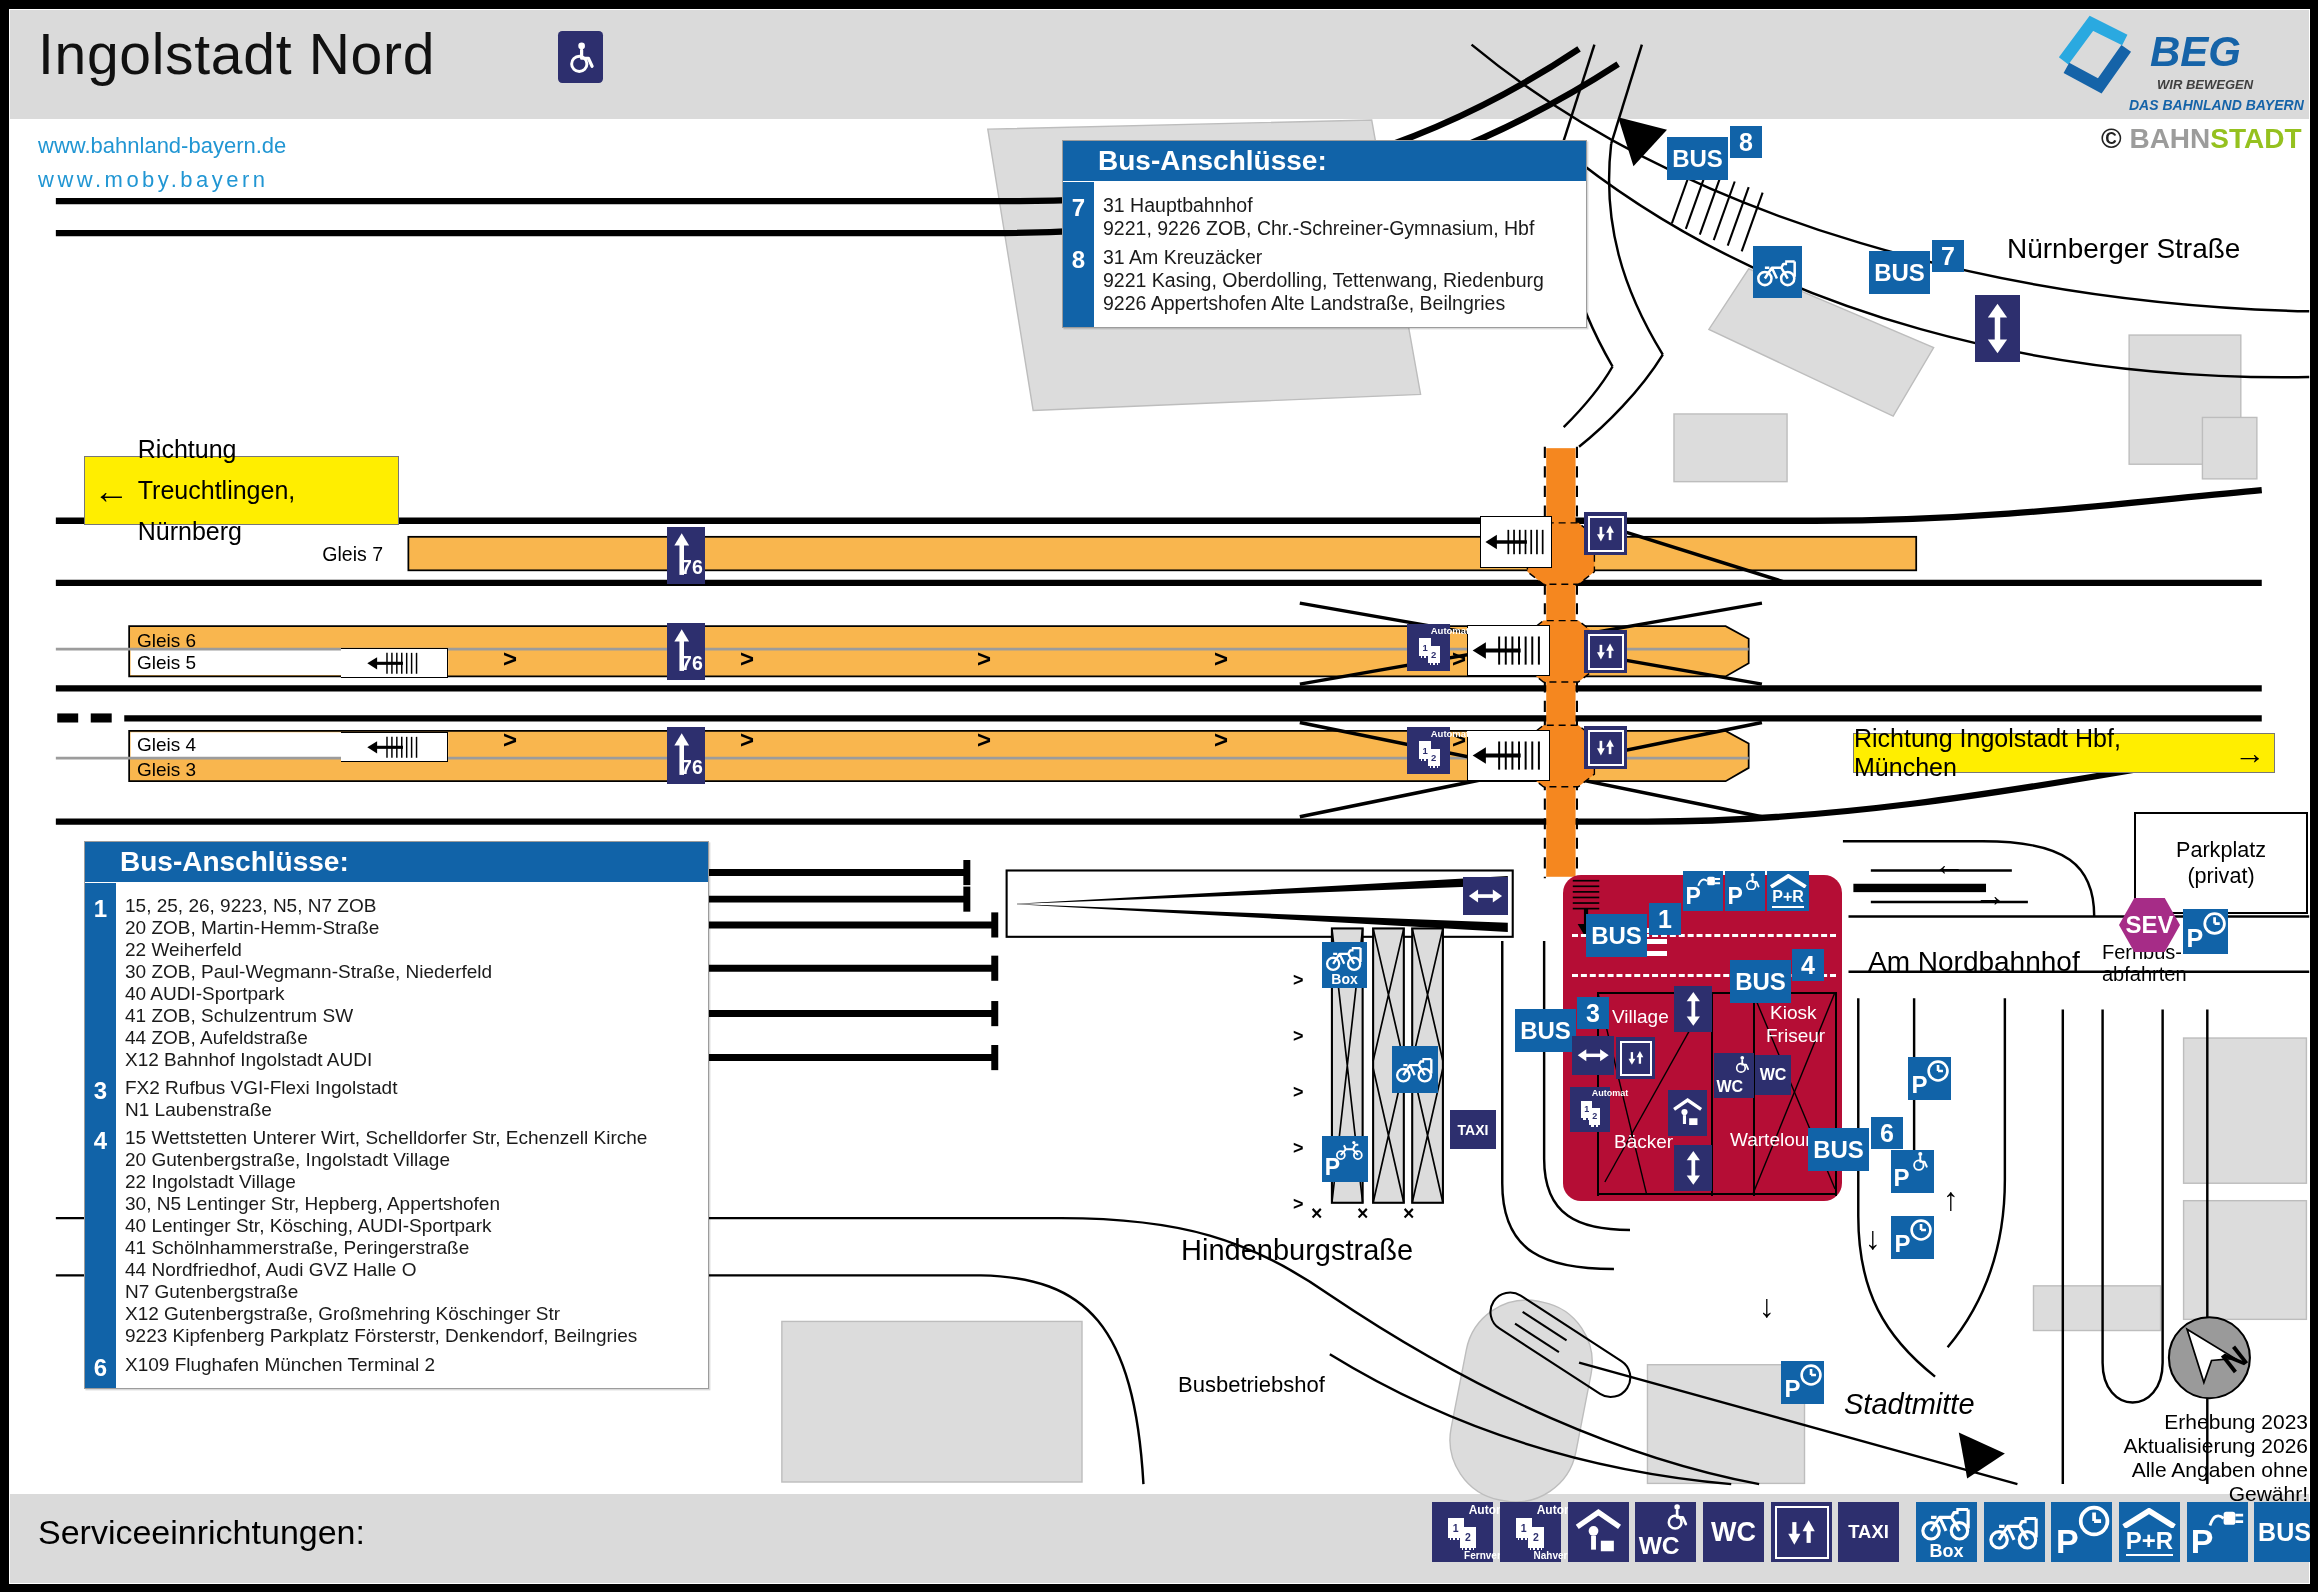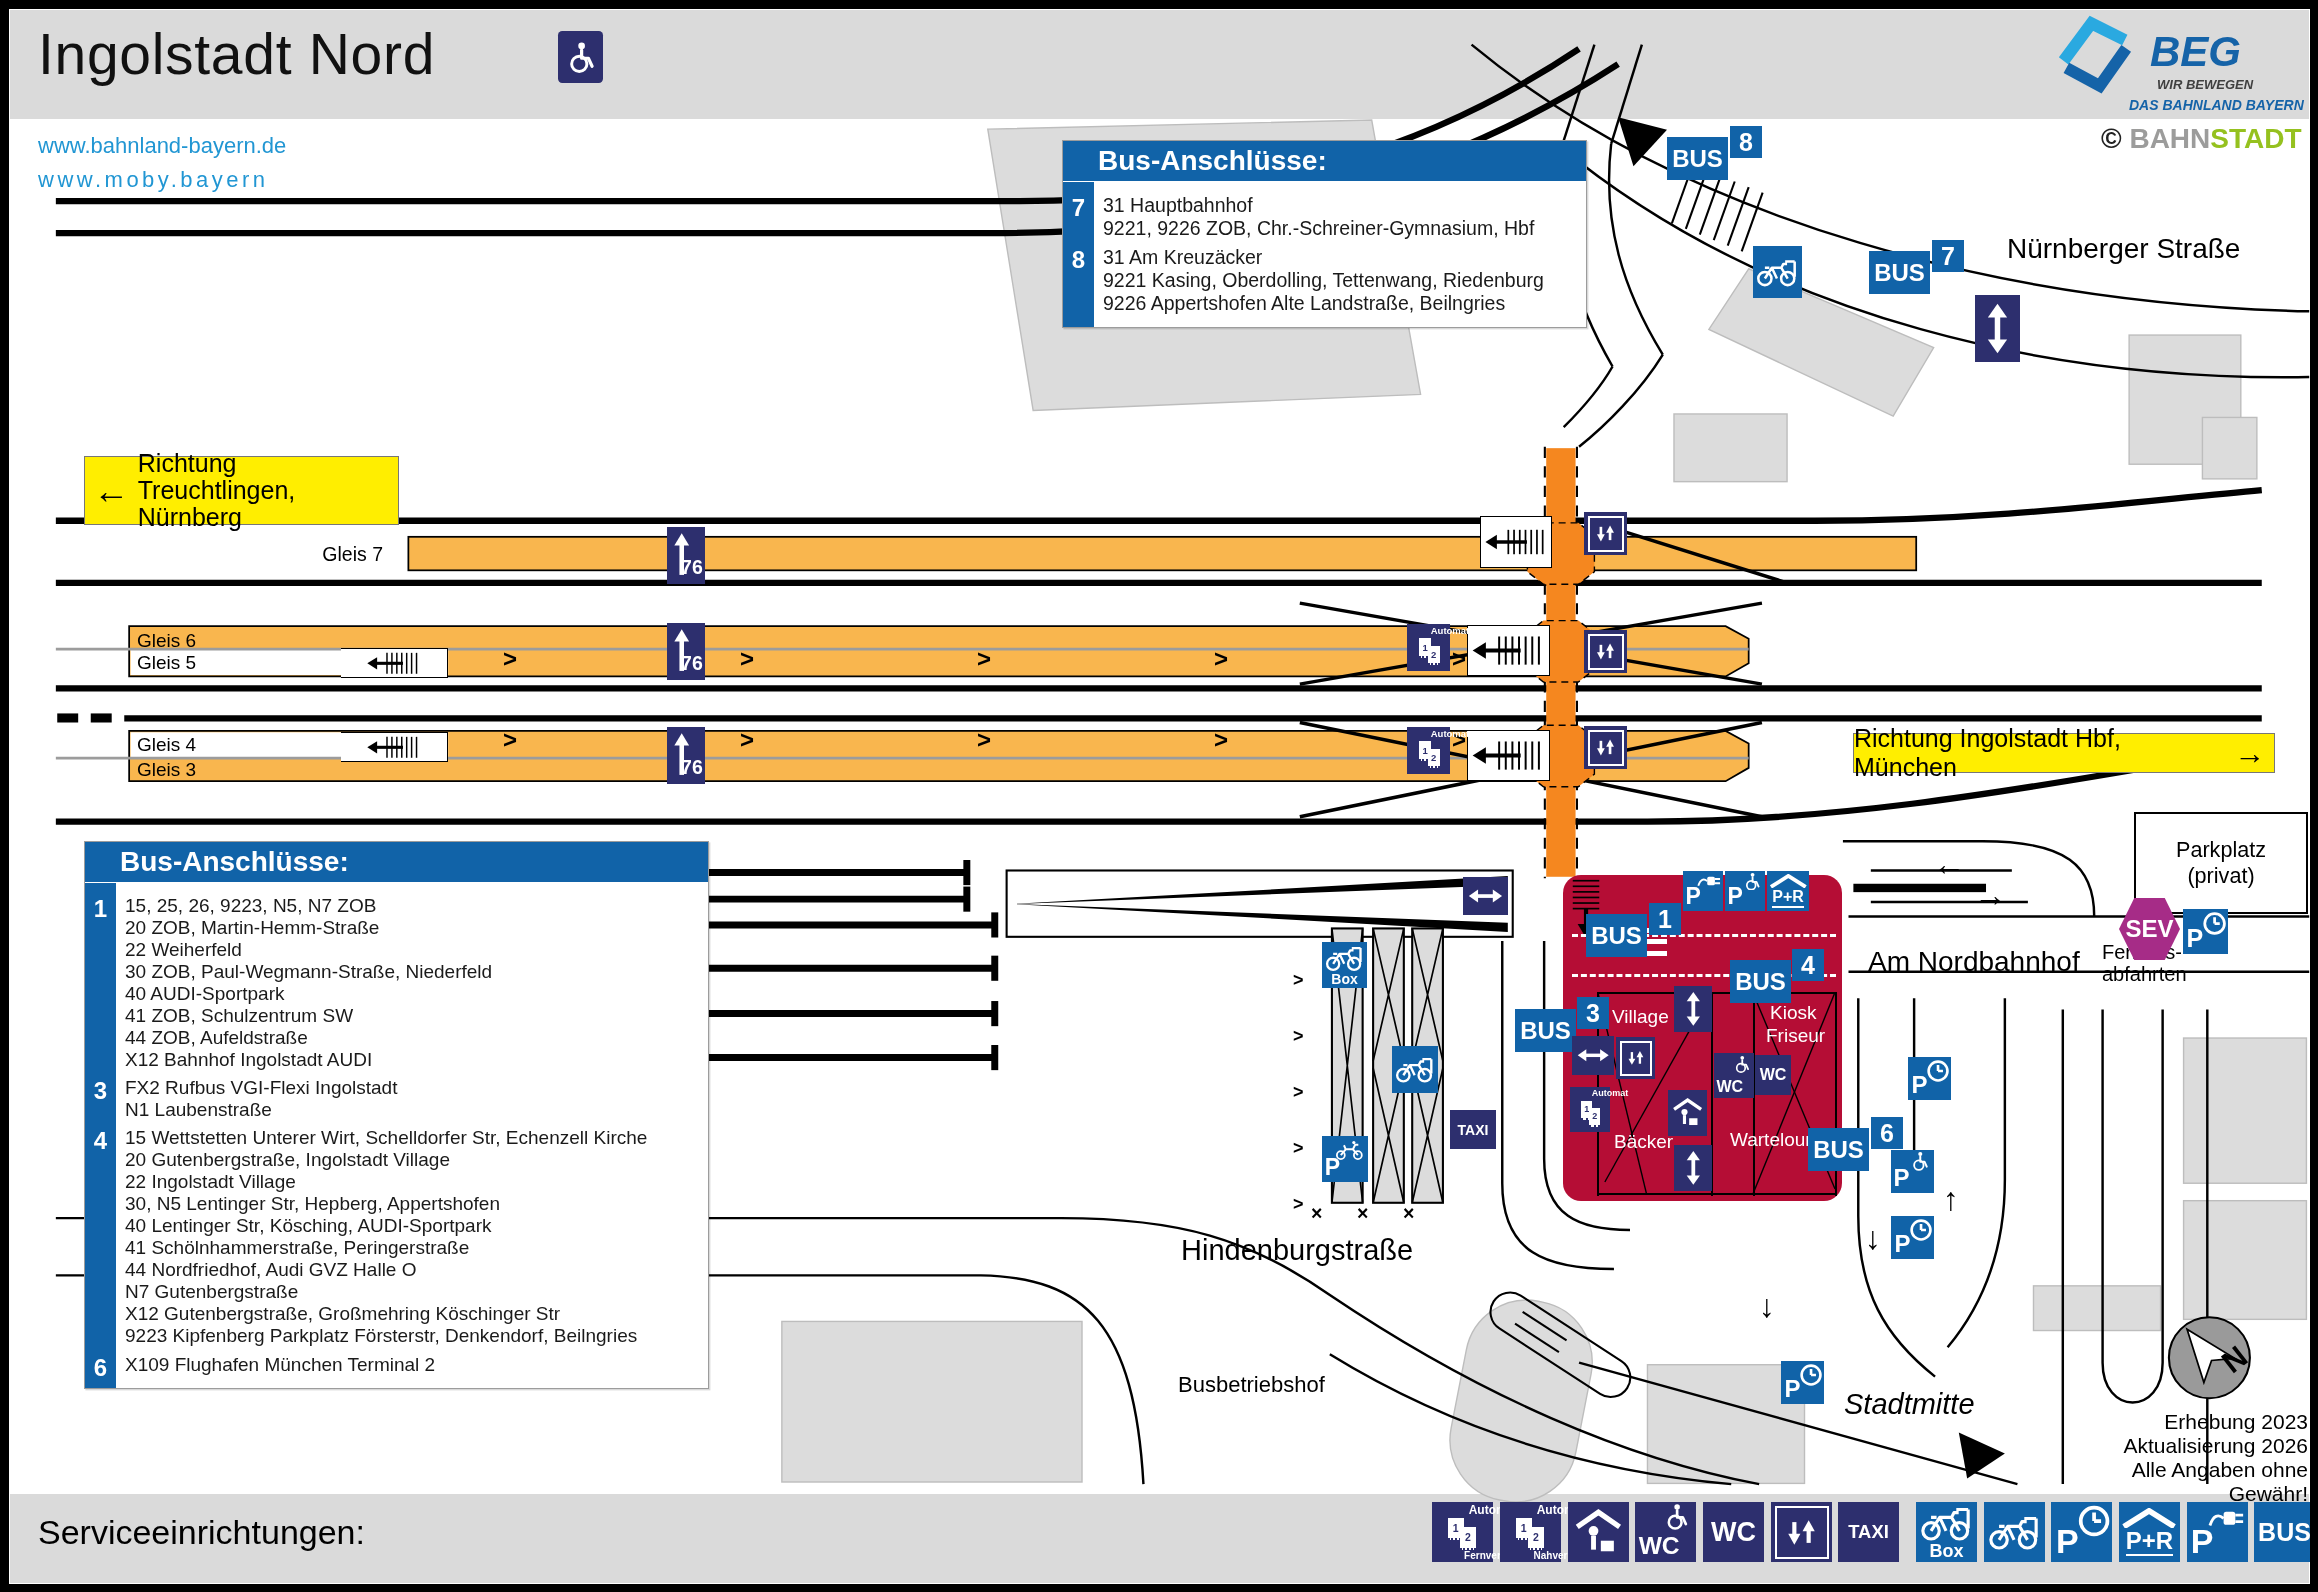--- a/index.html
+++ b/index.html
@@ -224,21 +224,21 @@
     <circle cx="3165" cy="1945" r="58" fill="#9a9a9a" stroke="#000" stroke-width="3"></circle>
     <g transform="rotate(-38 3165 1945)">
       <polygon points="3165,1893 3193,1968 3165,1950 3137,1968" fill="#fff" stroke="#000" stroke-width="2.5"></polygon>
       <text x="3176" y="1984" font-size="44" font-weight="bold" fill="#000">N</text>
     </g>
   </g>
 </svg>
 
 <div class="ybox" style="left:84px;top:456px;width:313px;height:67px;">
   <span class="yarr">←</span>
-  <span style="line-height:27px;"><span>Richtung Treuchtlingen,</span><br>
+  <span style="line-height:41px;"><span>Richtung Treuchtlingen,</span><br>
   <span>Nürnberg</span></span>
 </div>
 <div class="ybox" style="left:1853px;top:733px;width:420px;height:38px;justify-content:center;">
   <span>Richtung Ingolstadt Hbf, München</span>
   <span class="yarr" style="font-size:31px;">→</span>
 </div>
 
 <div class="lbl" style="left:299px;top:543px;width:84px;text-align:right;font-size:19.5px;">Gleis 7</div>
 <div class="lbl" style="left:137px;top:630px;font-size:19px;">Gleis 6</div>
 <div class="lbl" style="left:137px;top:652px;font-size:19px;">Gleis 5</div>
@@ -694,21 +694,21 @@
       </svg></div>
   </div>
 <div class="sq blue" style="left: 1891px; top: 1150px; width: 43px; height: 43px; display: block;">
     <span style="position: absolute; left: 6%; bottom: 2%; font-size: 24px; font-weight: bold;">P</span>
     <div style="position: absolute; right: 0px; top: 2%; width: 64%; height: 64%;"><svg viewBox="0 0 26 26" style="width:72%;height:72%">
         <circle cx="13.5" cy="4" r="2.7" fill="#fff"></circle>
         <path d="M13.5,7.3 V14 H19 L22,20.5" stroke="#fff" stroke-width="2.6" fill="none" stroke-linecap="round" stroke-linejoin="round"></path>
         <circle cx="11.6" cy="18.6" r="6.2" stroke="#fff" stroke-width="2.4" fill="none"></circle>
       </svg></div>
   </div>
-<div class="sq " style="left: 2119px; top: 898px; width: 61px; height: 62px; background: rgb(166, 44, 135); clip-path: polygon(25% 0px, 75% 0px, 100% 50%, 75% 100%, 25% 100%, 0px 50%); font-size: 24px;">
+<div class="sq " style="left: 2119px; top: 898px; width: 61px; height: 54px; background: rgb(166, 44, 135); clip-path: polygon(25% 0px, 75% 0px, 100% 50%, 75% 100%, 25% 100%, 0px 50%); font-size: 24px;">
     <span style="">SEV</span>
   </div>
 <div class="mark" style="left: 503px; top: 645px; font-size: 24px;">&gt;</div>
 <div class="mark" style="left: 503px; top: 726px; font-size: 24px;">&gt;</div>
 <div class="mark" style="left: 740px; top: 645px; font-size: 24px;">&gt;</div>
 <div class="mark" style="left: 740px; top: 726px; font-size: 24px;">&gt;</div>
 <div class="mark" style="left: 977px; top: 645px; font-size: 24px;">&gt;</div>
 <div class="mark" style="left: 977px; top: 726px; font-size: 24px;">&gt;</div>
 <div class="mark" style="left: 1214px; top: 645px; font-size: 24px;">&gt;</div>
 <div class="mark" style="left: 1214px; top: 726px; font-size: 24px;">&gt;</div>

